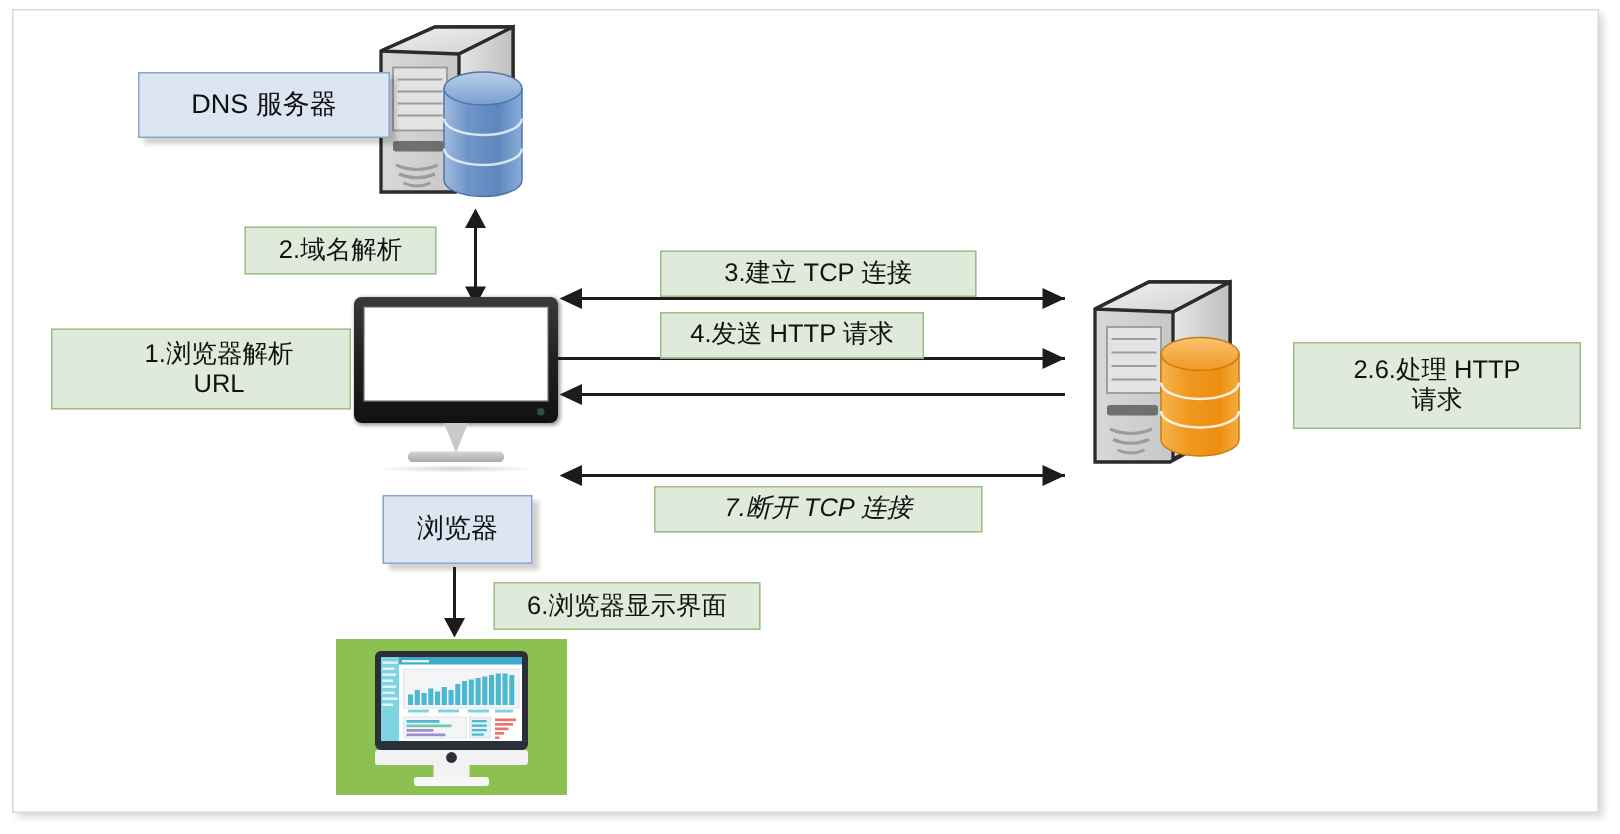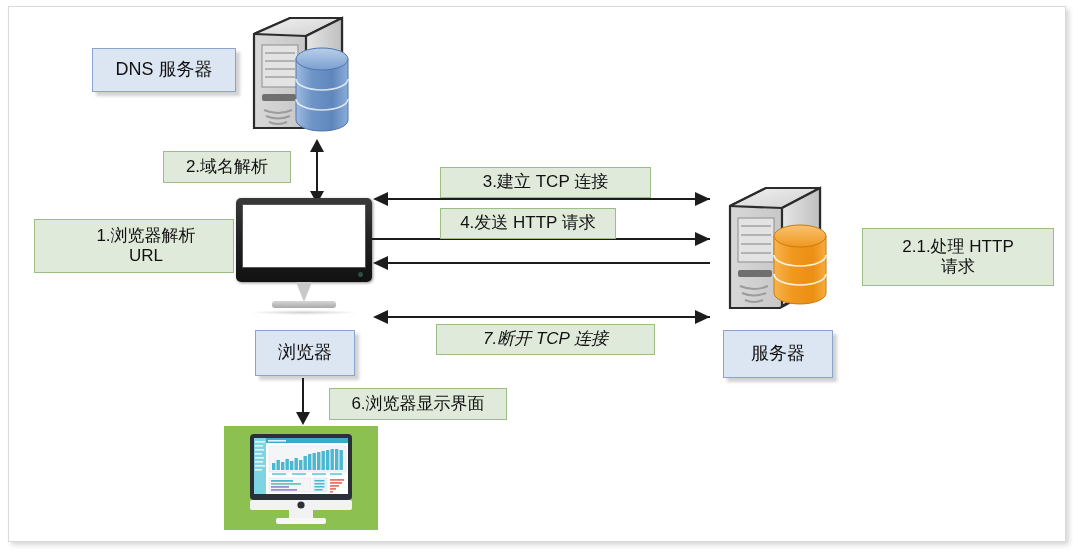--- a/index.html
+++ b/index.html
@@ -207,21 +207,21 @@
 
       <g>
         <path d="M58 47 L58 108 a26 11 0 0 0 52 0 L110 47 Z" fill="url(#dbBlue)" stroke="#4f76aa" stroke-width="1"></path>
         <ellipse cx="84" cy="47" rx="26" ry="11" fill="url(#dbBlueTop)" stroke="#4f76aa" stroke-width="1"></ellipse>
         <path d="M58 67 a26 11 0 0 0 52 0" fill="none" stroke="#ffffff" stroke-width="1.6" opacity="0.75"></path>
         <path d="M58 87 a26 11 0 0 0 52 0" fill="none" stroke="#ffffff" stroke-width="1.6" opacity="0.75"></path>
       </g>
     </svg>
   </div>
 
-  <div class="lbl lbl-blue" style="left:92px; top:48px; width:144px; height:44px;">DNS 服务器</div>
+  <div class="lbl lbl-blue" style="left:92px; top:48px; width:168px; height:44px;">DNS 服务器</div>
 
   <div class="ahead ahead-u" style="left:310px; top:139px;"></div>
   <div class="vline" style="left:316px; top:147px; height:50px;"></div>
   <div class="ahead ahead-d" style="left:310px; top:191px;"></div>
 
   <div class="lbl lbl-green" style="left:163px; top:151px; width:128px; height:32px;">2.域名解析</div>
 
   <div class="monitor icon-wrap" style="left:236px; top:198px; width:136px; height:120px;">
     <div class="mon-bezel">
       <div class="mon-screen"></div>
@@ -293,24 +293,23 @@
       <path d="M29 120 q9 4 18 0" stroke="#9c9c9c" stroke-width="2" fill="none"></path>
       <g>
         <path d="M58 56 L58 113 a26 11 0 0 0 52 0 L110 56 Z" fill="url(#dbOrange)" stroke="#c97c0d" stroke-width="1"></path>
         <ellipse cx="84" cy="56" rx="26" ry="11" fill="url(#dbOrangeTop)" stroke="#c97c0d" stroke-width="1"></ellipse>
         <path d="M58 75 a26 11 0 0 0 52 0" fill="none" stroke="#ffffff" stroke-width="1.7" opacity="0.85"></path>
         <path d="M58 94 a26 11 0 0 0 52 0" fill="none" stroke="#ffffff" stroke-width="1.7" opacity="0.85"></path>
       </g>
     </svg>
   </div>
 
-  <div class="lbl lbl-green" style="left:862px; top:228px; width:192px; height:58px;">2.1.处理 HTTP
+  <div class="lbl lbl-green" style="left:862px; top:228px; width:192px; height:58px;">2.6.处理 HTTP
 请求</div>
 
-  <div class="lbl lbl-blue" style="left:723px; top:330px; width:110px; height:48px;">服务器</div>
 
   <div class="lbl lbl-blue" style="left:255px; top:330px; width:100px; height:46px;">浏览器</div>
 
   <div class="vline" style="left:302px; top:378px; height:36px;"></div>
   <div class="ahead ahead-d" style="left:296px; top:412px;"></div>
 
   <div class="lbl lbl-green" style="left:329px; top:388px; width:178px; height:32px;">6.浏览器显示界面</div>
 
   <div class="green-card" style="left:224px; top:426px; width:154px; height:104px;">
     <svg width="154" height="104" viewBox="0 0 154 104">

